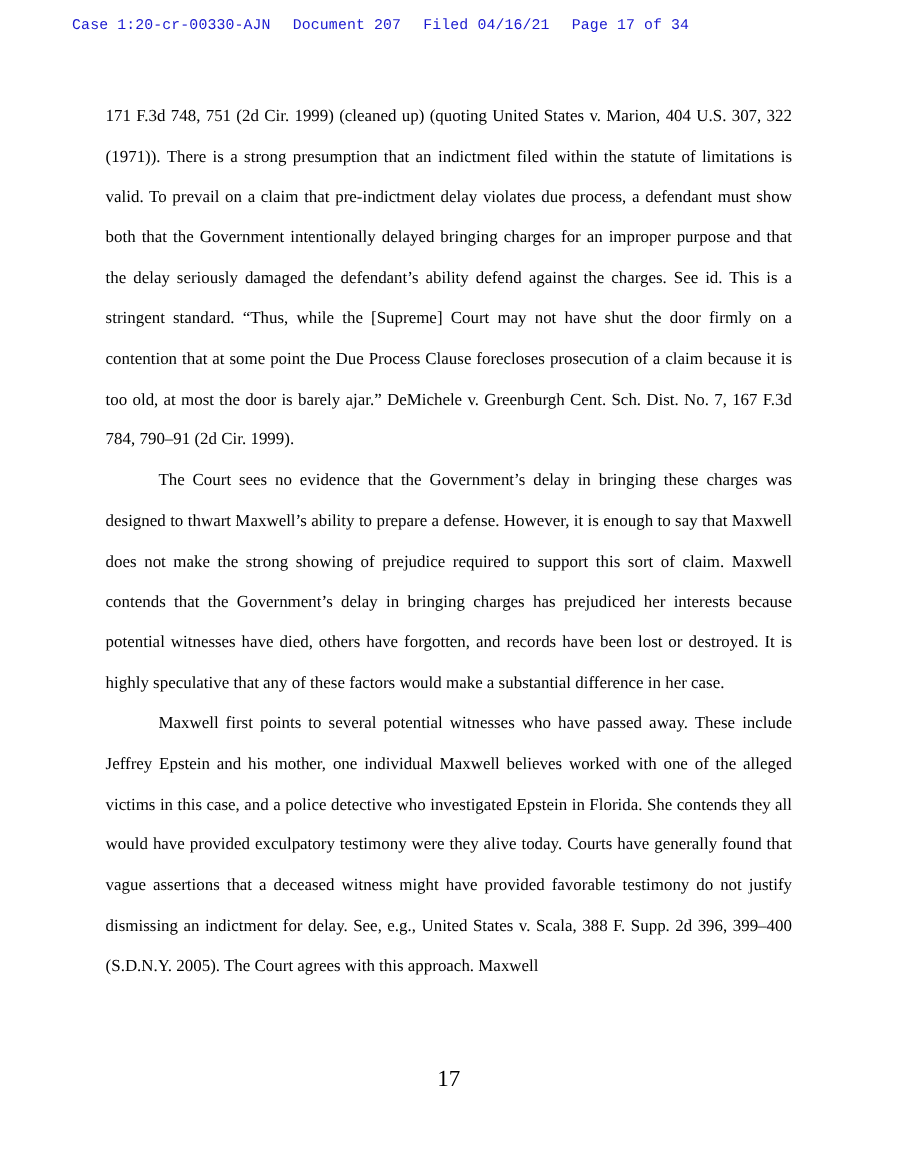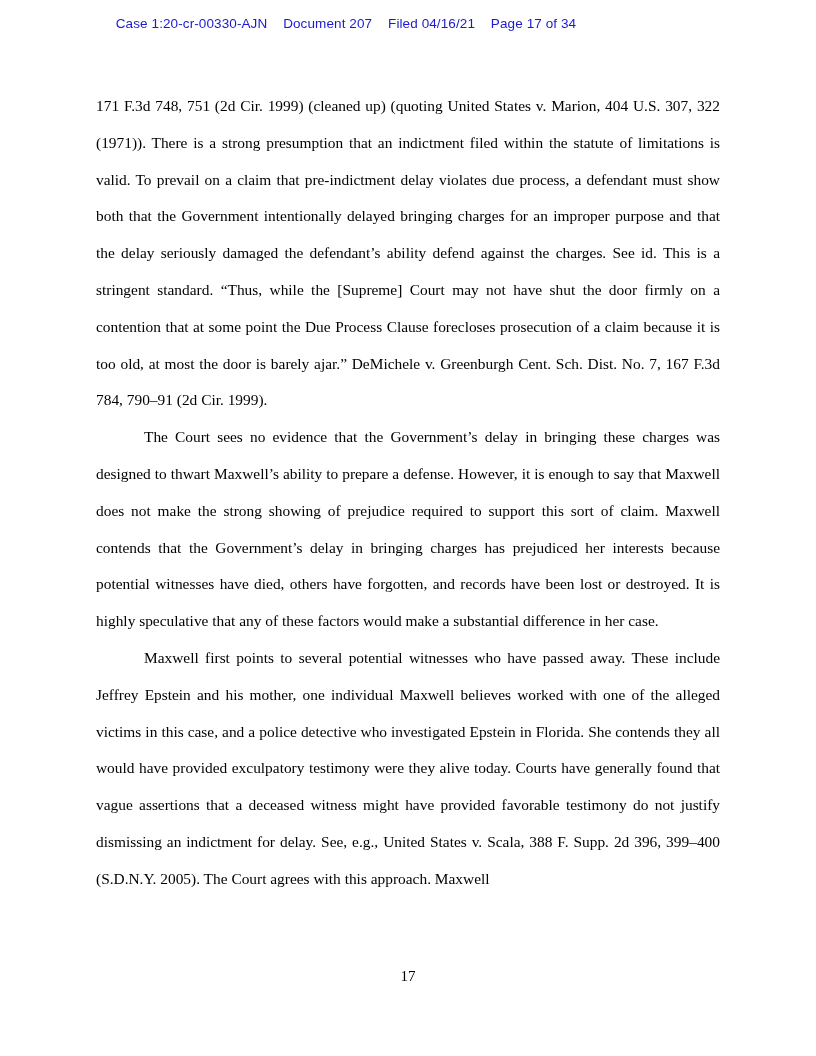--- a/index.html
+++ b/index.html
@@ -19,21 +19,21 @@
     width: 816px;
     height: 1056px;
     box-sizing: border-box;
   }
   .ecf-header {
     position: absolute;
     top: 16px;
     left: 0;
     width: 692px;
     text-align: center;
-    font-family: Liberation Sans, sans-serif;
+    font-family: Liberation Mono, monospace;
     font-size: 13.5px;
     color: #1a1ad0;
     letter-spacing: 0.1px;
     white-space: nowrap;
   }
   .ecf-header .seg {
     display: inline-block;
     margin: 0 6px;
   }
   .body-area {
@@ -54,21 +54,21 @@
     text-indent: 48px;
   }
   .it {
   }
   .page-number {
     position: absolute;
     top: 968px;
     left: 0;
     width: 816px;
     text-align: center;
-    font-size: 15px;
+    font-size: 21px;
     font-family: "Liberation Serif", serif;
   }
 </style>
 </head>
 <body>
 
 <div class="page">
 
   <div class="ecf-header">
     <span class="seg">Case 1:20-cr-00330-AJN</span>

